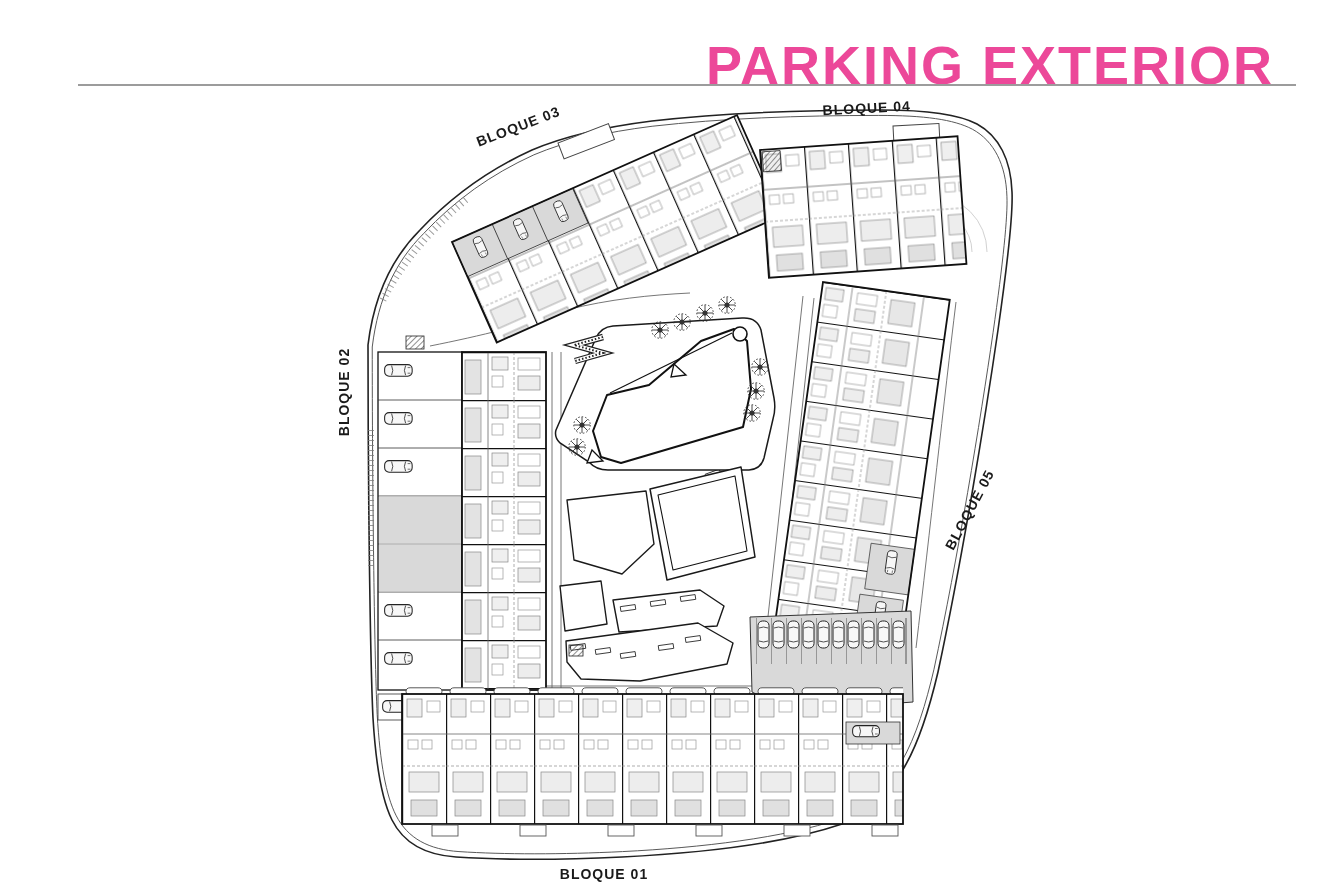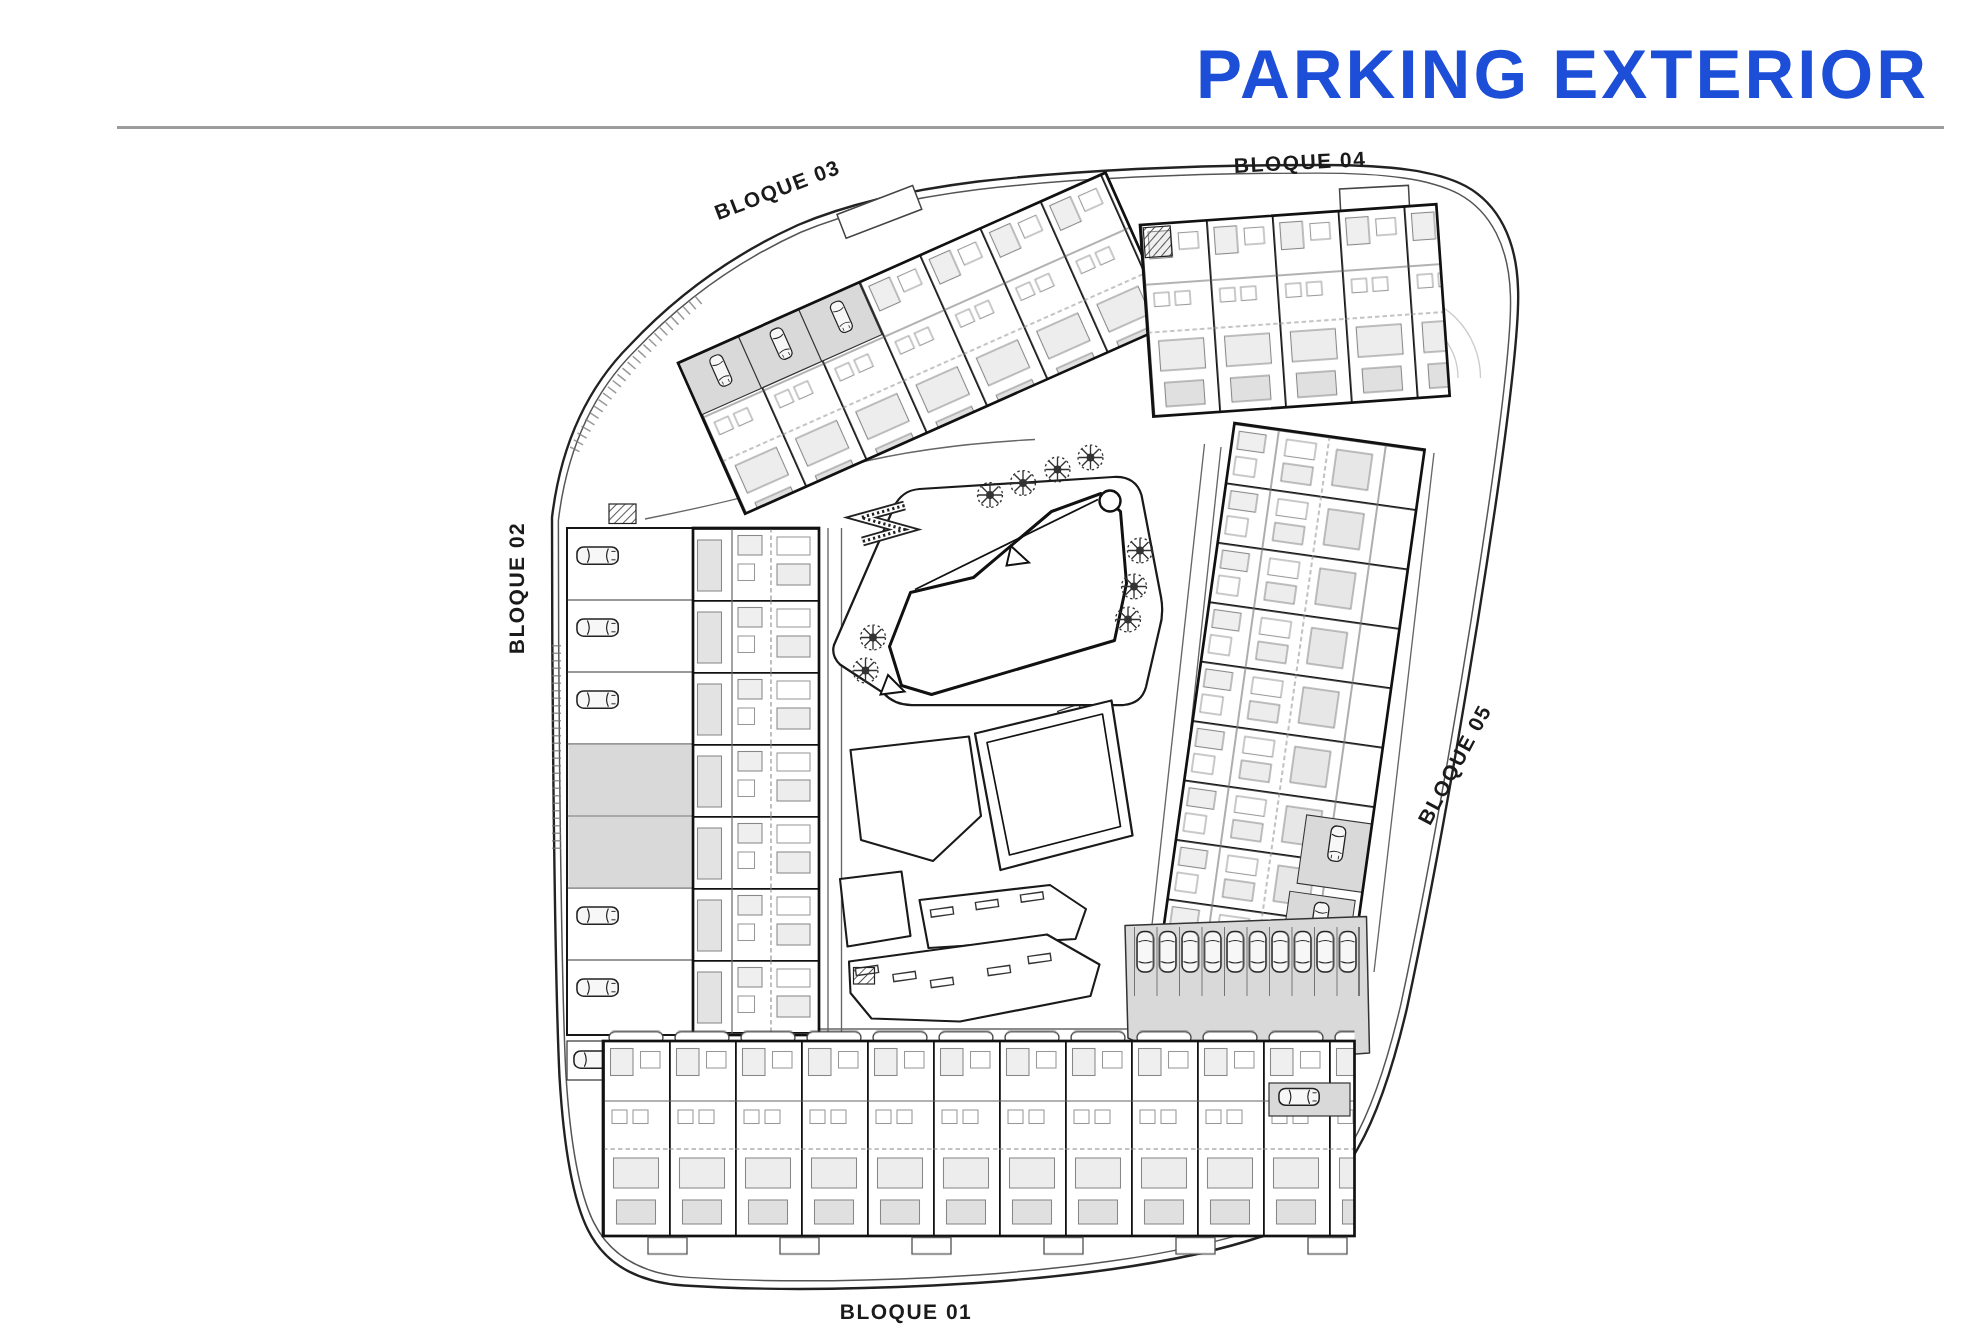--- a/index.html
+++ b/index.html
@@ -1,19 +1,19 @@
 <!DOCTYPE html>
 <html><head>
 <meta charset="utf-8">
 <style>
   html,body{margin:0;padding:0;background:#fff;}
   .page{position:relative;width:1320px;height:895px;background:#fff;overflow:hidden;
         font-family:"Liberation Sans", sans-serif;}
-  .title{position:absolute;top:22px;right:34px;margin:0;
-         font-size:46px;font-weight:bold;letter-spacing:2px;color:#1d4ed8;}
+  .title{position:absolute;top:22px;right:34px;margin:12px;
+         font-size:54px;font-weight:bold;letter-spacing:2px;color:#ec4899;}
   .rule{position:absolute;top:84px;left:78px;right:24px;height:2px;background:#9C9C9C;}
   .plan-svg{position:absolute;left:0;top:0;width:1320px;height:895px;}
   text.blk{font-family:"Liberation Sans", sans-serif;font-weight:bold;font-size:14px;
            letter-spacing:1px;fill:#1A1A1A;}
 </style>
 </head>
 <body>
 
 <div class="page">
 

